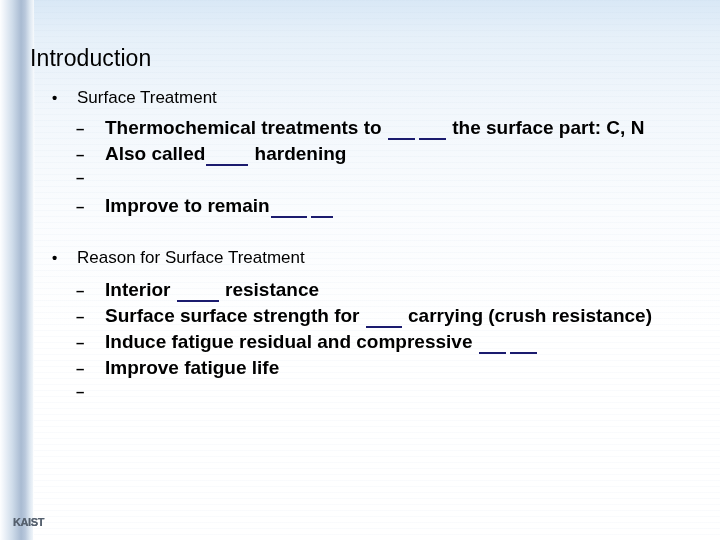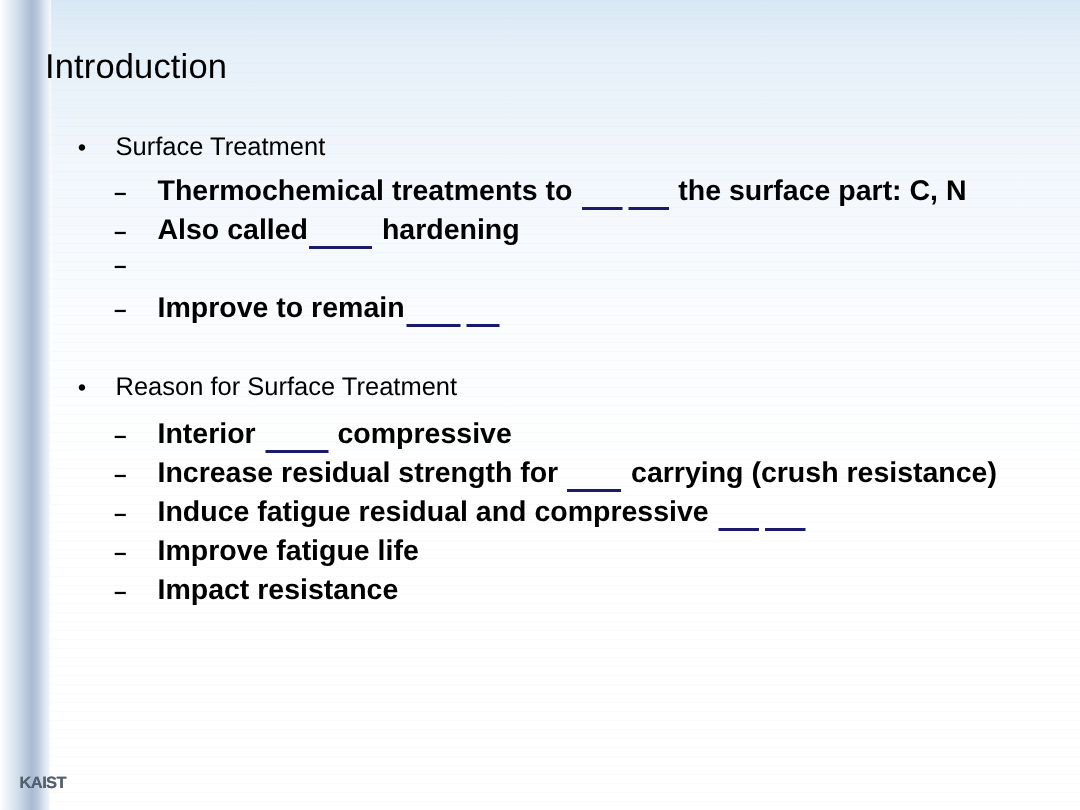--- a/index.html
+++ b/index.html
@@ -70,21 +70,21 @@
         rgba(180, 200, 220, 0.14) 0px,
         rgba(180, 200, 220, 0.14) 1px,
         rgba(255, 255, 255, 0.0) 1px,
         rgba(255, 255, 255, 0.0) 6px);
     opacity: 0.55;
   }
 
   .title {
     position: absolute;
     left: 30px;
-    top: 30px;
+    top: 44px;
     font-size: 23px;
     font-weight: 400;
     color: #000000;
     letter-spacing: 0.1px;
     line-height: 28px;
     white-space: nowrap;
   }
 
   .body-block {
     position: absolute;
@@ -208,36 +208,35 @@
       <div class="bullet-row lvl2" style="top: 195px;">
         <span class="marker">–</span>
         <span class="text"><span>Improve to remain</span><span class="blank w3">&nbsp;</span><span class="blank w1 gap">&nbsp;</span></span>
       </div>
       <div class="bullet-row lvl1" style="top: 248px;">
         <span class="marker">•</span>
         <span class="text">Reason for Surface Treatment</span>
       </div>
       <div class="bullet-row lvl2" style="top: 279px;">
         <span class="marker">–</span>
-        <span class="text"><span>Interior </span><span class="blank w4">&nbsp;</span><span> compressive</span></span>
+        <span class="text"><span>Interior </span><span class="blank w4">&nbsp;</span><span> resistance</span></span>
       </div>
       <div class="bullet-row lvl2" style="top: 305px;">
         <span class="marker">–</span>
-        <span class="text"><span>Increase residual strength for </span><span class="blank w3">&nbsp;</span><span> carrying (crush resistance)</span></span>
+        <span class="text"><span>Surface surface strength for </span><span class="blank w3">&nbsp;</span><span> carrying (crush resistance)</span></span>
       </div>
       <div class="bullet-row lvl2" style="top: 331px;">
         <span class="marker">–</span>
         <span class="text"><span>Induce fatigue residual and compressive </span><span class="blank w2">&nbsp;</span><span class="blank w2 gap">&nbsp;</span></span>
       </div>
       <div class="bullet-row lvl2" style="top: 357px;">
         <span class="marker">–</span>
         <span class="text"><span>Improve fatigue life</span></span>
       </div>
       <div class="bullet-row lvl2" style="top: 383px;">
         <span class="marker">–</span>
-        <span class="text"><span>Impact resistance</span></span>
       </div>
     </div>
 
   <div class="logo">KAIST</div>
 
 
 </div>
 
 </body></html>

